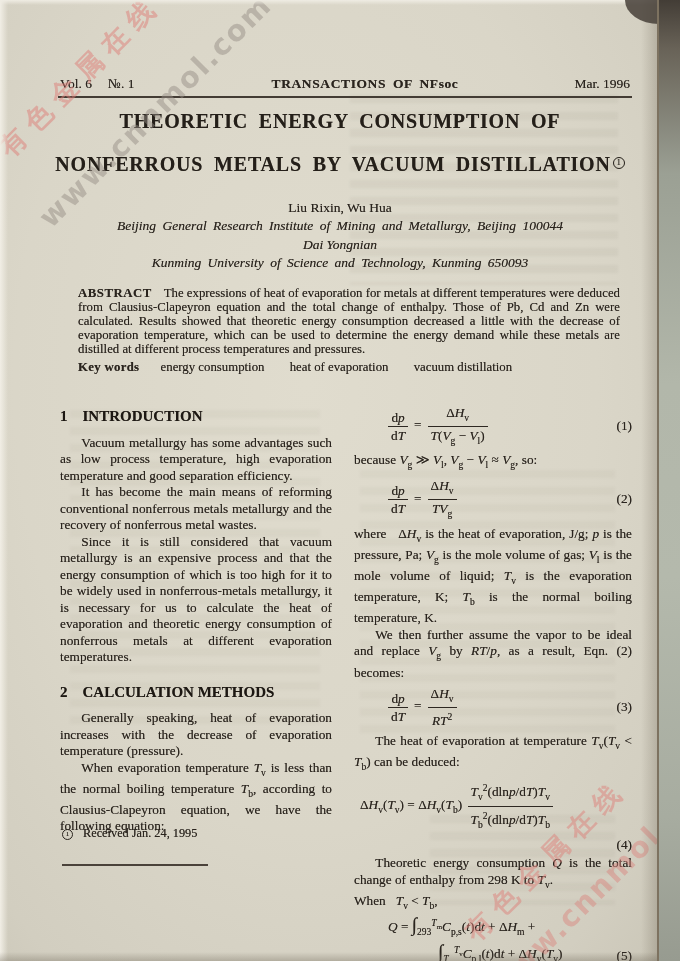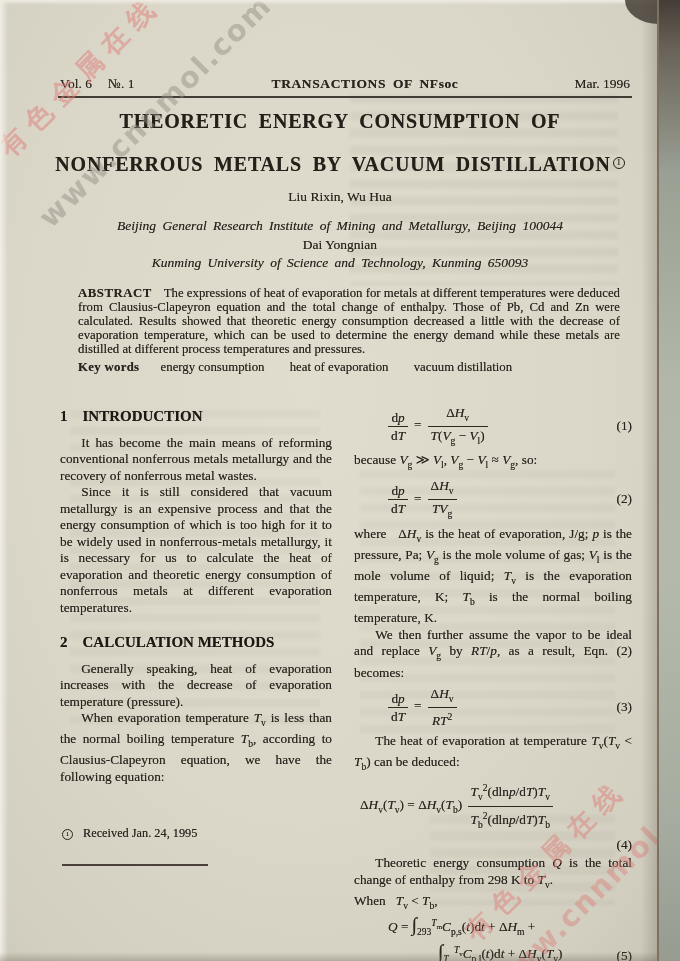--- a/index.html
+++ b/index.html
@@ -53,21 +53,21 @@
   
   .title { position:absolute; left:40px; width:600px; text-align:center; z-index:3;
     font-size:20px; font-weight:bold; letter-spacing:0.8px; word-spacing:5px; color:#241f19; }
   .title1 { top:110px; }
   .title2 { top:153px; }
   .circ { display:inline-block; width:10px; height:10px; line-height:10px; border:1px solid currentColor;
     border-radius:50%; font-size:8px; font-weight:normal; text-align:center; vertical-align:6px;
     letter-spacing:0; word-spacing:0; margin-left:2px; }
   .byline { position:absolute; left:40px; width:600px; text-align:center; font-size:13.5px; z-index:3; }
   .affil { font-style:italic; word-spacing:3px; }
-  .by1 { top:189px; } .by2 { top:218px; } .by3 { top:237px; } .by4 { top:255px; }
+  .by1 { top:200px; } .by2 { top:218px; } .by3 { top:237px;font-style:italic; } .by4 { top:255px; }
 
   
   .abstract { position:absolute; left:78px; width:542px; top:286px; z-index:3;
     font-size:12.8px; line-height:14px; text-align:justify; }
   .abstract b { letter-spacing:0.5px; margin-right:12px; }
   .keywords { margin-top:4px; text-align:left; }
   .keywords b { margin-right:18px; letter-spacing:0.3px; }
   .kw { margin-right:22px; }
 
   
@@ -146,20 +146,21 @@
       <span class="kw">vacuum distillation</span>
     </div>
   </div>
 
   <div class="cols ink">
 
     <div class="colL">
       <div class="sechead">
         <span class="num">1</span><span>INTRODUCTION</span>
       </div>
+      <p class="p">Vacuum metallurgy has some advantages such as low process temperature, high evaporation temperature and good separation efficiency.</p>
       <p class="p">It has become the main means of reforming conventional nonferrous metals metallurgy and the recovery of nonferrous metal wastes.</p>
       <p class="p">Since it is still considered that vacuum metallurgy is an expensive process and that the energy consumption of which is too high for it to be widely used in nonferrous-metals metallurgy, it is necessary for us to calculate the heat of evaporation and theoretic energy consumption of nonferrous metals at different evaporation temperatures.</p>
 
       <div class="sechead s2head">
         <span class="num">2</span><span>CALCULATION METHODS</span>
       </div>
       <p class="p">Generally speaking, heat of evaporation increases with the decrease of evaporation temperature (pressure).</p>
       <p class="p">When evaporation temperature <i>T</i><sub>v</sub> is less than the normal boiling temperature <i>T</i><sub>b</sub>, according to Clausius-Clapeyron equation, we have the following equation:</p>
     </div>
 

